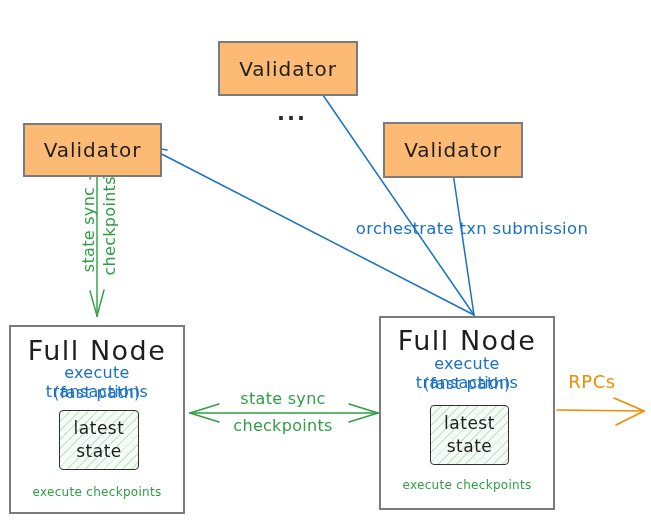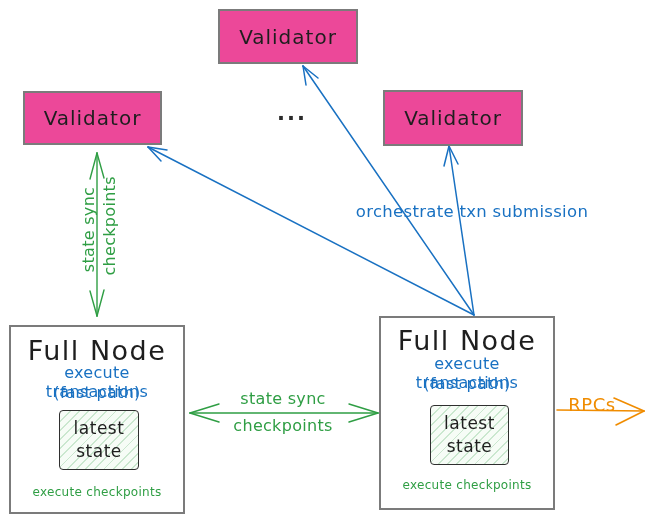--- a/index.html
+++ b/index.html
@@ -17,24 +17,24 @@
     font-family:"DejaVu Sans", sans-serif;
     color:var(--ink);
     overflow:hidden;
   }
   #arrows{position:absolute;left:0;top:0;width:651px;height:526px;}
   .stroke-blue{stroke:var(--blue);}
   .stroke-green{stroke:var(--green);}
   .stroke-orange{stroke:var(--orange);}
   .box{
     position:absolute;
-    background:#ec4899;
+    background:#fdba74;
     border:2px solid var(--border_gray);
     box-sizing:border-box;
-    display:flex;align-items:center;justify-content:center;
+    display:flex;align-items:center;justify-content:center;margin-top:32px;
   }
   .validator-label{
     font-size:20px;letter-spacing:1px;color:var(--ink);
   }
   .fullnode{
     position:absolute;
     background:#ffffff;
     border:2px solid var(--border_gray);
     box-sizing:border-box;
   }
@@ -159,17 +159,17 @@
     </div>
     <div class="fn-green" style="top:160px;">execute checkpoints</div>
   </div>
 
   <div class="edge-label lbl-green rot" style="left:42px;top:220px;">state sync</div>
   <div class="edge-label lbl-green rot" style="left:63px;top:220px;">checkpoints</div>
 
   <div class="edge-label lbl-green" style="left:213px;top:389px;width:140px;">state sync</div>
   <div class="edge-label lbl-green" style="left:213px;top:416px;width:140px;">checkpoints</div>
 
-  <div class="edge-label lbl-blue" style="left:352px;top:202px;width:240px;">orchestrate txn submission</div>
+  <div class="edge-label lbl-blue" style="left:352px;top:219px;width:240px;">orchestrate txn submission</div>
 
-  <div class="edge-label lbl-orange" style="left:562px;top:394px;width:60px;">RPCs</div>
+  <div class="edge-label lbl-orange" style="left:562px;top:371px;width:60px;">RPCs</div>
 
 </div>
 
 </body></html>

